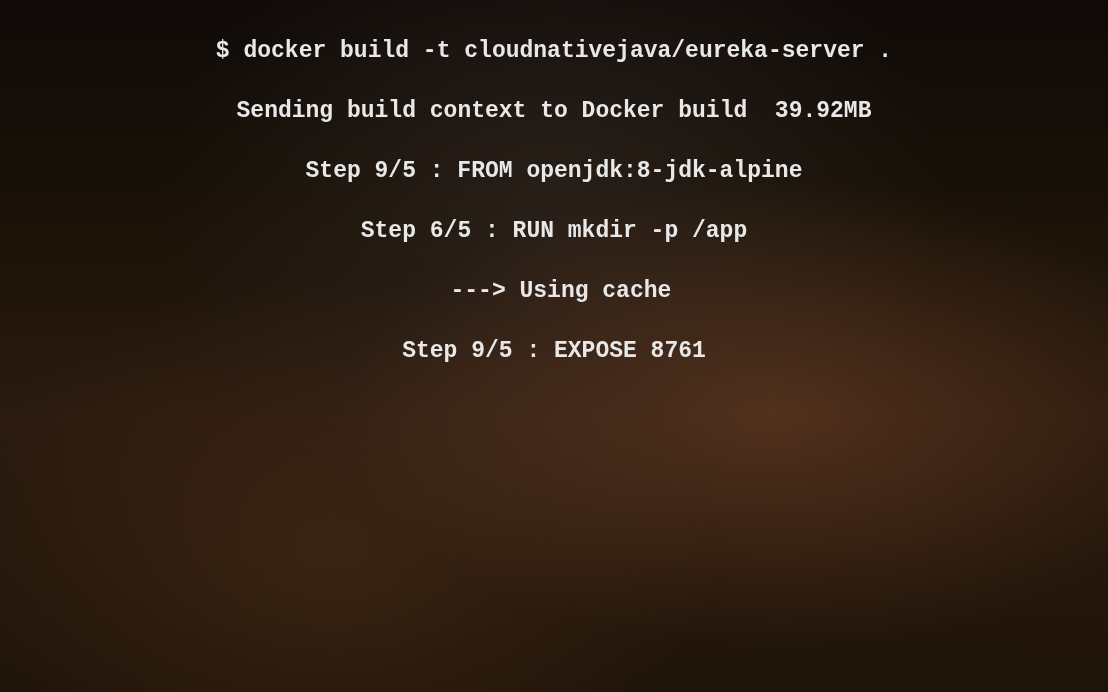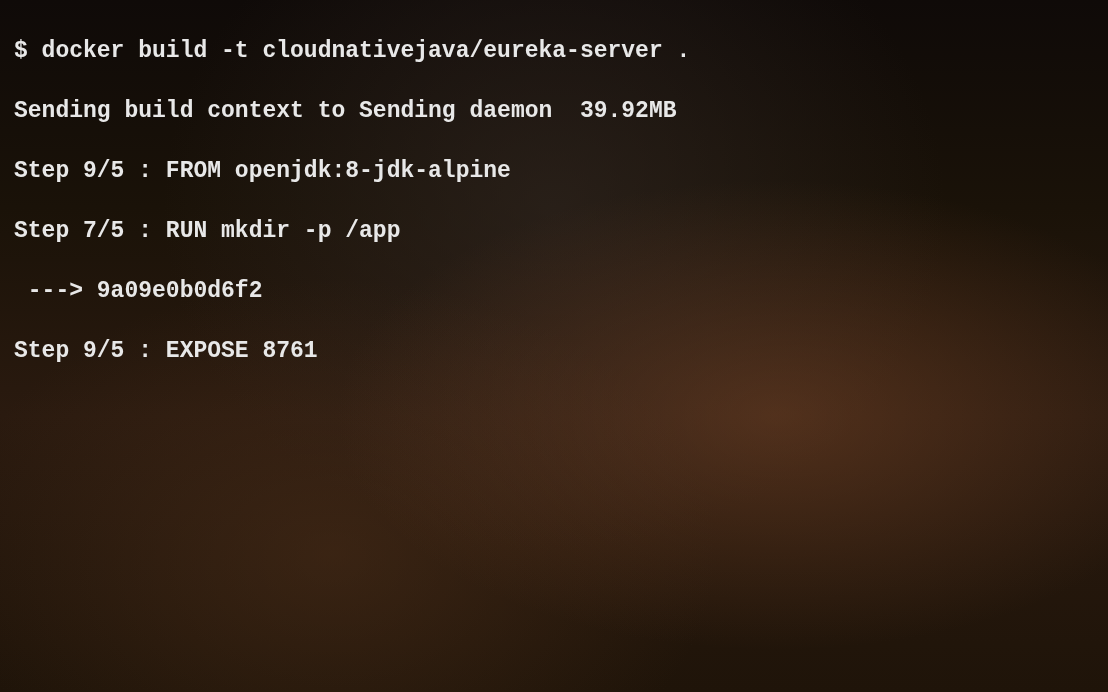--- a/index.html
+++ b/index.html
@@ -21,20 +21,21 @@
       overflow: hidden;
       position: relative;
     }
     .terminal-content {
       white-space: pre;
       position: relative;
       z-index: 2;
     }
     .line {
       display: block;
+      text-align: center;
     }
     .bg-layer {
       position: absolute;
       top: 0;
       left: 0;
       width: 100%;
       height: 100%;
       z-index: 0;
       background: 
         radial-gradient(ellipse at 70% 60%, rgba(120, 70, 40, 0.5) 0%, transparent 40%),
@@ -43,24 +44,24 @@
         linear-gradient(180deg, #0f0a08 0%, #1a1208 30%, #2a1a0f 60%, #1f1409 100%);
     }
   </style>
 </head>
 <body>
 
 <div class="bg-layer"></div>
 
 <div class="terminal-content">
 <span class="line"><span>$ </span><span>docker build -t cloudnativejava/eureka-server .</span></span>
-<span class="line">Sending build context to Sending daemon  39.92MB</span>
+<span class="line">Sending build context to Docker build  39.92MB</span>
 <span class="line">Step 9/5 : FROM openjdk:8-jdk-alpine</span>
-<span class="line">Step 7/5 : RUN mkdir -p /app</span>
-<span class="line"> ---&gt; 9a09e0b0d6f2</span>
+<span class="line">Step 6/5 : RUN mkdir -p /app</span>
+<span class="line"> ---&gt; Using cache</span>
 <span class="line">Step 9/5 : EXPOSE 8761</span>
 
 
 
 
 
 
 
 
 

